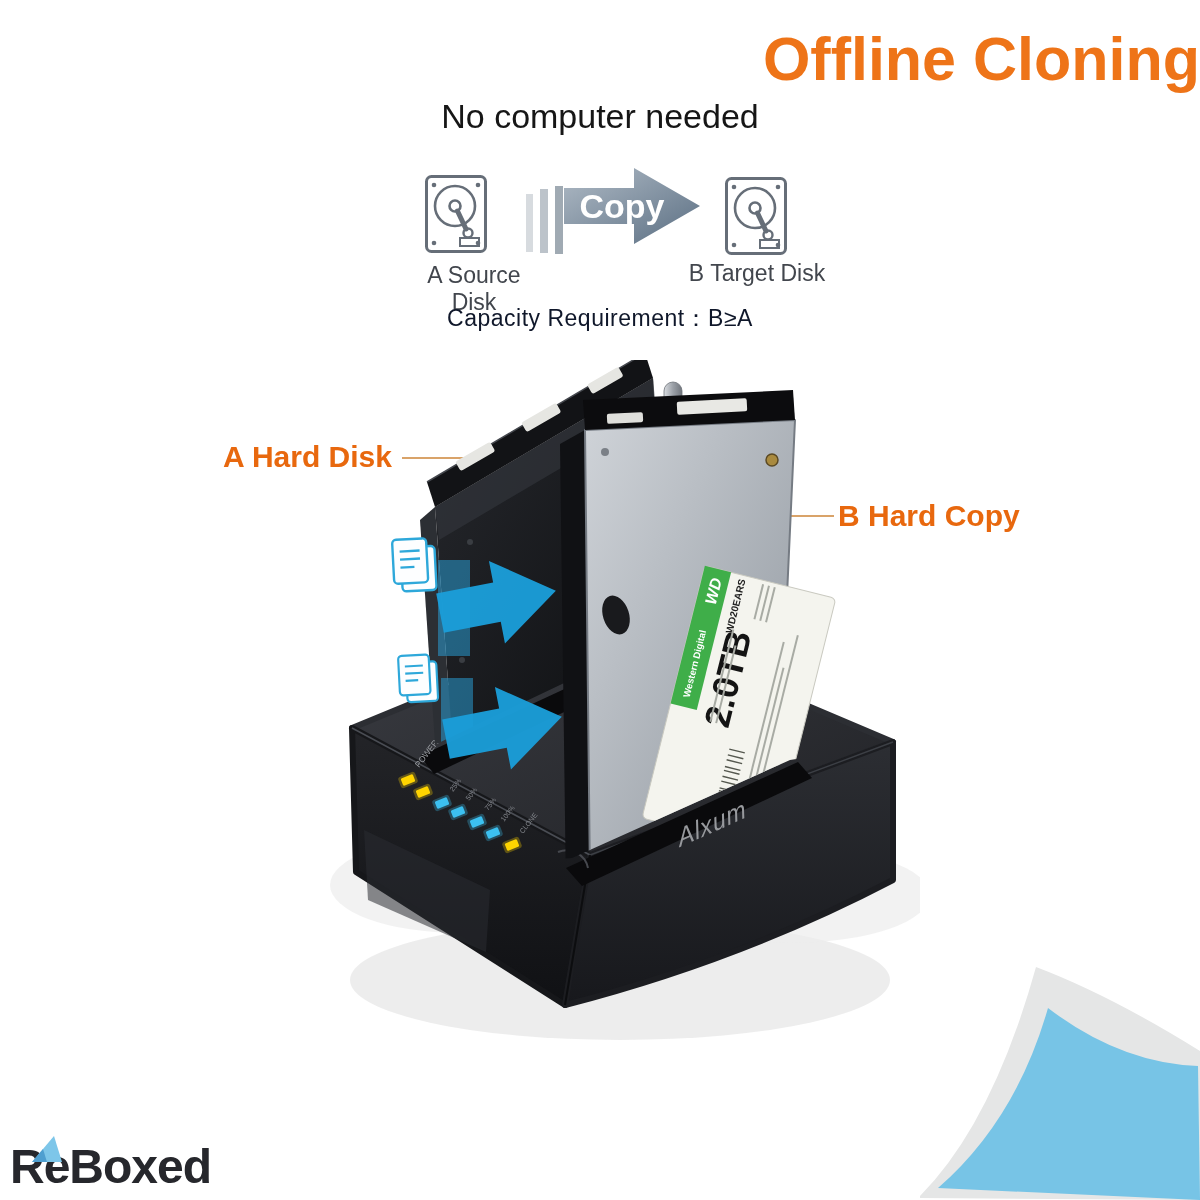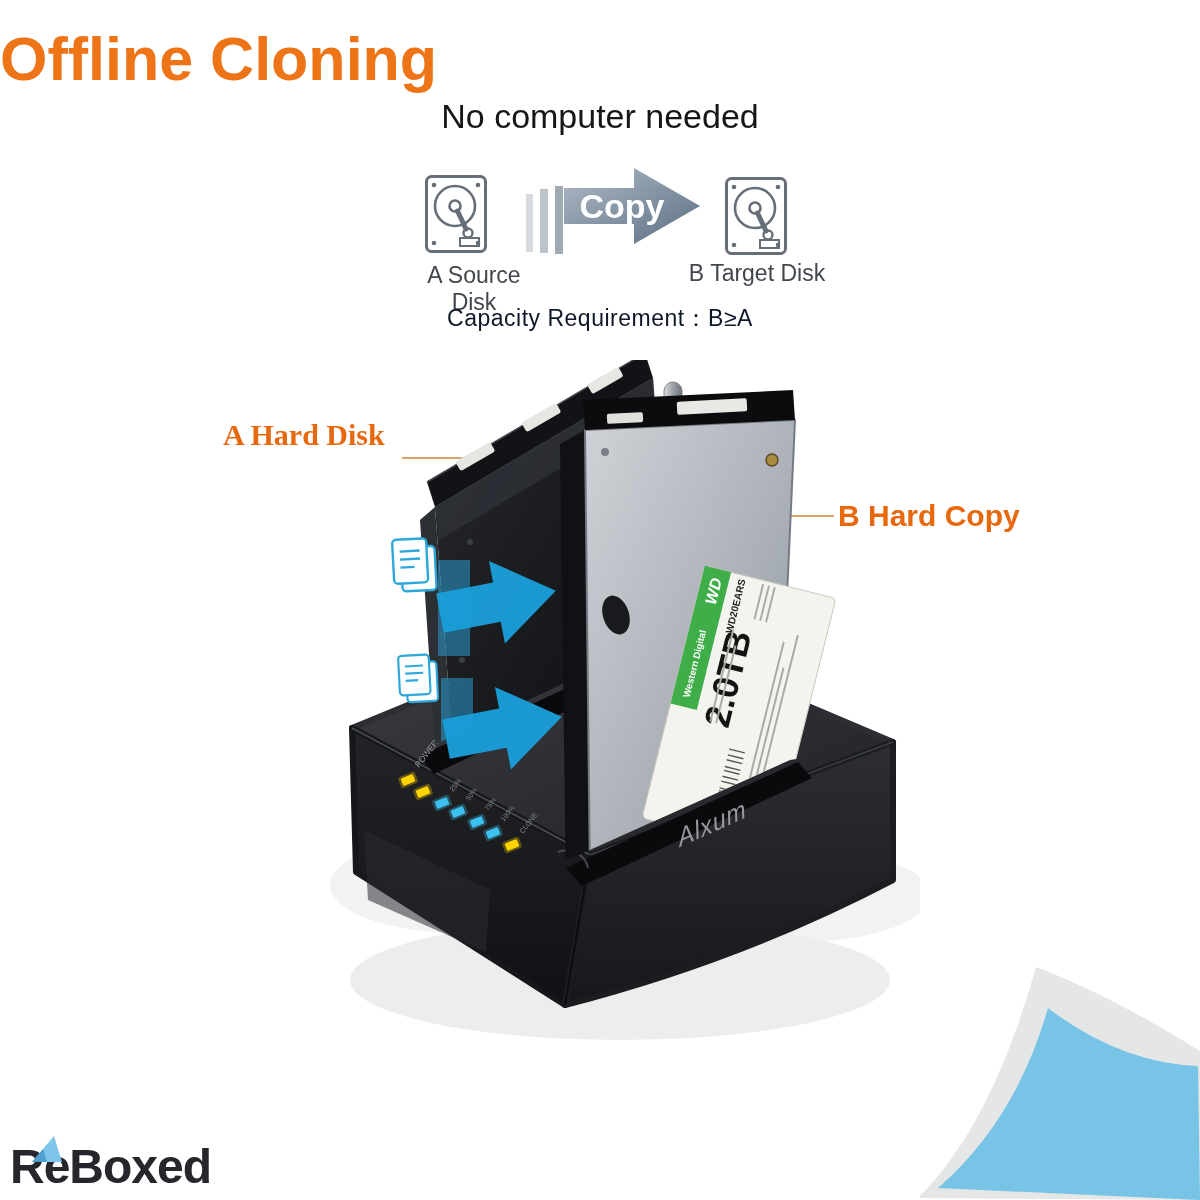--- a/index.html
+++ b/index.html
@@ -2,21 +2,21 @@
 <html><head>
 <meta charset="utf-8">
 <style>
   html,body{margin:0;padding:0;background:#ffffff;}
   .canvas{
     position:relative;width:1200px;height:1200px;background:#ffffff;overflow:hidden;
     font-family:"Liberation Sans",sans-serif;
   }
   .abs{position:absolute;}
   .page-title{
-    left:0;top:24px;width:1200px;text-align:left;
+    left:0;top:24px;width:1200px;text-align:right;
     font-size:61px;font-weight:800;letter-spacing:0;color:#ee7418;
   }
   .page-subtitle{
     left:0;top:97px;width:1200px;text-align:center;
     font-size:34px;font-weight:500;color:#161616;
   }
   .flow-label{
     font-size:23px;color:#42464d;text-align:center;
   }
   .capacity-note{
@@ -90,21 +90,21 @@
       <circle cx="44" cy="59" r="4.5" fill="none" stroke="#666e78" stroke-width="2.4"></circle>
       <rect x="36" y="64" width="19" height="8" fill="none" stroke="#666e78" stroke-width="2"></rect>
     </svg>
   </div>
 
   <div class="abs flow-label" style="left:404px;top:262px;width:140px;">A Source Disk</div>
   <div class="abs flow-label" style="left:682px;top:260px;width:150px;">B Target Disk</div>
 
   <div class="abs capacity-note">Capacity Requirement：B≥A</div>
 
-  <div class="abs callout-text" style="left:223px;top:418px;font-family:Liberation Serif, serif;">A Hard Disk</div>
+  <div class="abs callout-text" style="left:223px;top:440px;">A Hard Disk</div>
   <div class="abs callout-line" style="left:402px;top:457px;width:102px;"></div>
 
   <div class="abs callout-line" style="left:716px;top:515px;width:118px;"></div>
   <div class="abs callout-text" style="left:838px;top:499px;">B Hard Copy</div>
 
   <div class="abs" style="left:320px;top:360px;width:600px;height:700px;">
   <svg width="600" height="700" viewBox="0 0 600 700">
     <defs>
       <linearGradient id="gTop" x1="0" y1="0" x2="1" y2="1">
         <stop offset="0" stop-color="#3a3c42"></stop>

